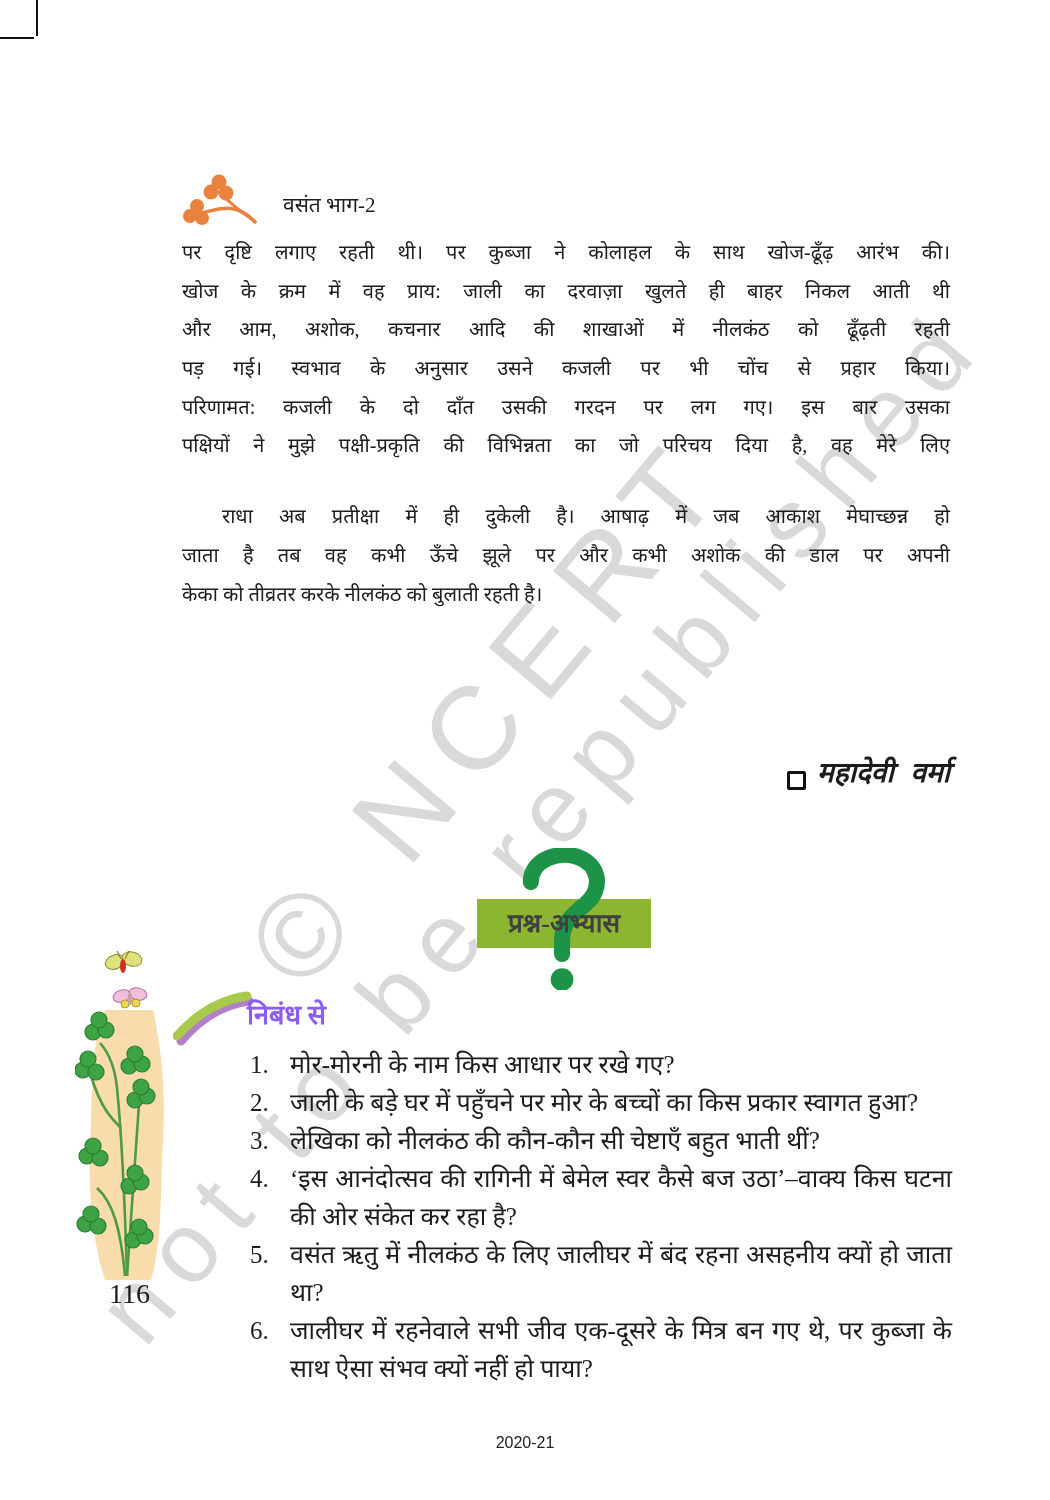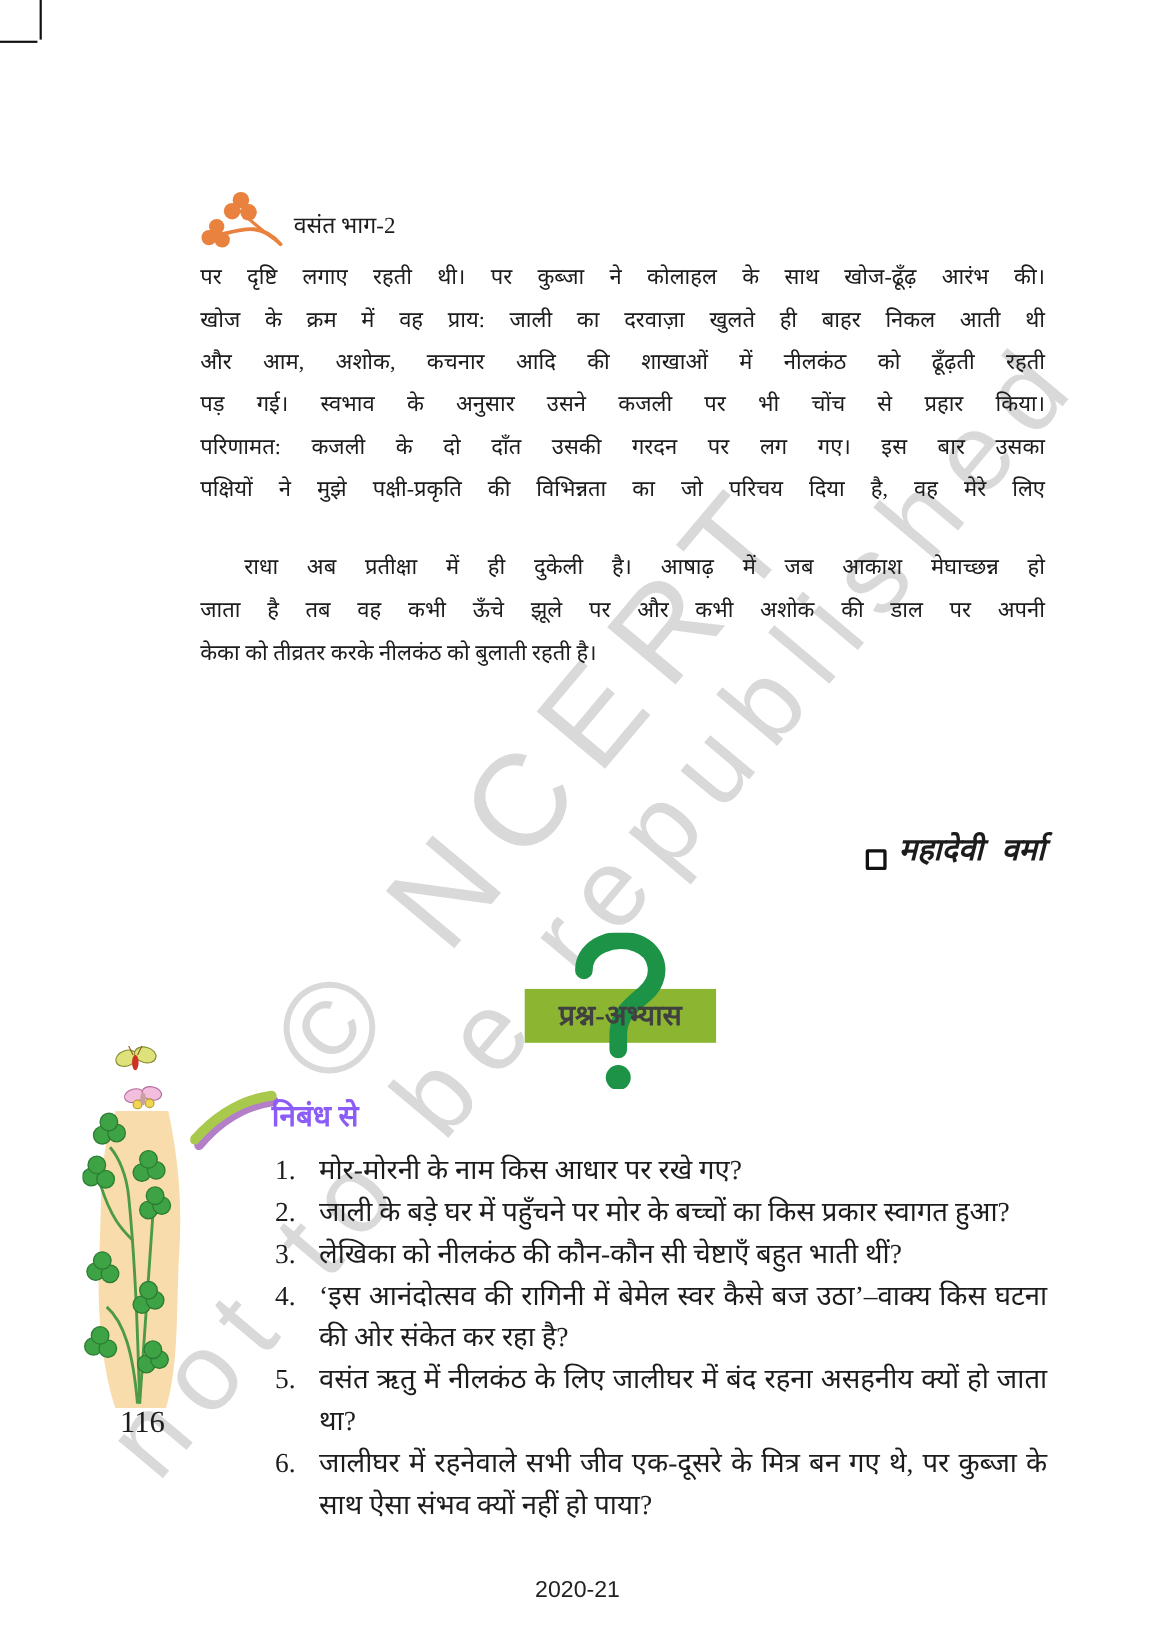--- a/index.html
+++ b/index.html
@@ -8,21 +8,21 @@
   
   .cropmark{position:absolute;background:#111;}
   .crop-v{left:36px;top:0;width:2px;height:36px;}
   .crop-h{left:0;top:37px;width:34px;height:2px;}
   
   .wm{position:absolute;z-index:0;color:#d9d9d9;font-family:"Liberation Sans","DejaVu Sans",sans-serif;
       white-space:nowrap;letter-spacing:0.18em;transform-origin:left center;pointer-events:none;}
   .wm1{left:272px;top:900px;font-size:118px;transform:rotate(-50deg);}
   .wm2{left:118px;top:1270px;font-size:100px;transform:rotate(-50deg);}
   
-  .header{position:absolute;left:183px;top:170px;z-index:2;display:flex;align-items:flex-end;}
+  .header{position:absolute;left:183px;top:170px;z-index:2;display:flex;align-items:flex-end;gap:16px;}
   .header svg{display:block;}
   .book-label{font-size:21px;margin-left:4px;padding-bottom:16px;}
   
   .article{position:absolute;left:182px;top:233px;width:768px;z-index:2;}
   .tline{font-size:20px;line-height:38.7px;height:38.7px;text-align:justify;text-align-last:justify;
          white-space:nowrap;}
   .tline-last{text-align-last:left;}
   .tline-indent{padding-left:40px;margin-top:32px;}
   .para2{margin-top:14px;}
   
@@ -42,21 +42,21 @@
   
   .questions{position:absolute;left:250px;top:1046px;width:702px;z-index:2;}
   .q-item{display:flex;align-items:flex-start;}
   .q-num{flex:0 0 40px;font-size:25px;line-height:38px;}
   .q-text{flex:1;font-size:25px;line-height:38px;text-align:justify;}
   
   .plant{position:absolute;left:75px;top:948px;z-index:2;}
   .page-number{position:absolute;left:92px;top:1278px;z-index:2;font-size:28px;margin-left:17px;}
   
   .footer-year{position:absolute;left:0;top:1434px;width:1050px;text-align:center;z-index:2;
-               font-family:"Liberation Sans","DejaVu Sans",sans-serif;font-size:21px;color:#222;}
+               font-family:"Liberation Sans","DejaVu Sans",sans-serif;font-size:16px;color:#222;}
 </style>
 </head>
 <body>
 
 <div class="page">
 
   <div class="cropmark crop-v"></div>
   <div class="cropmark crop-h"></div>
 
   <div class="wm wm1" style="color: rgb(217, 217, 217);">© NCERT</div>

